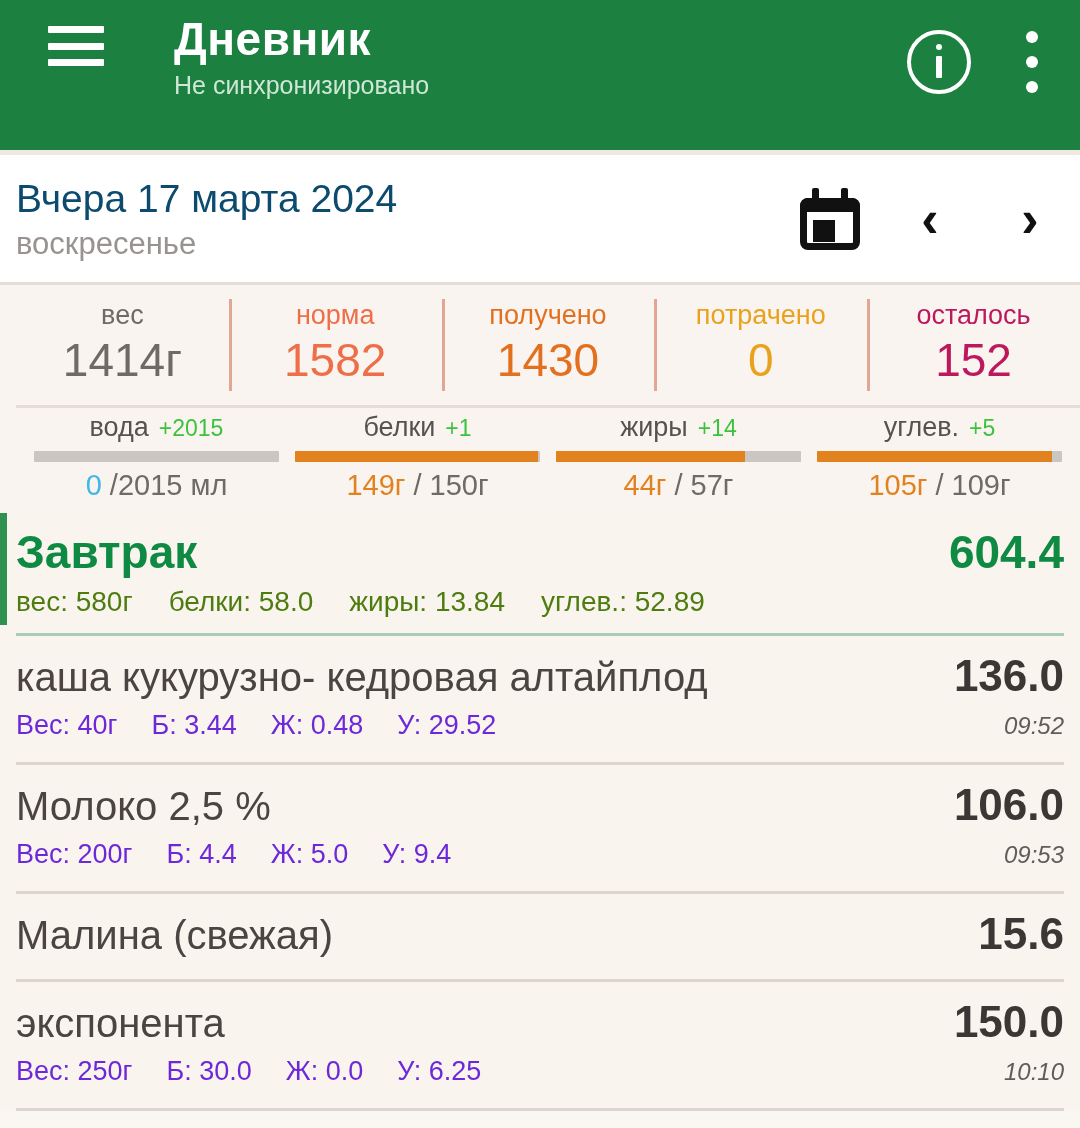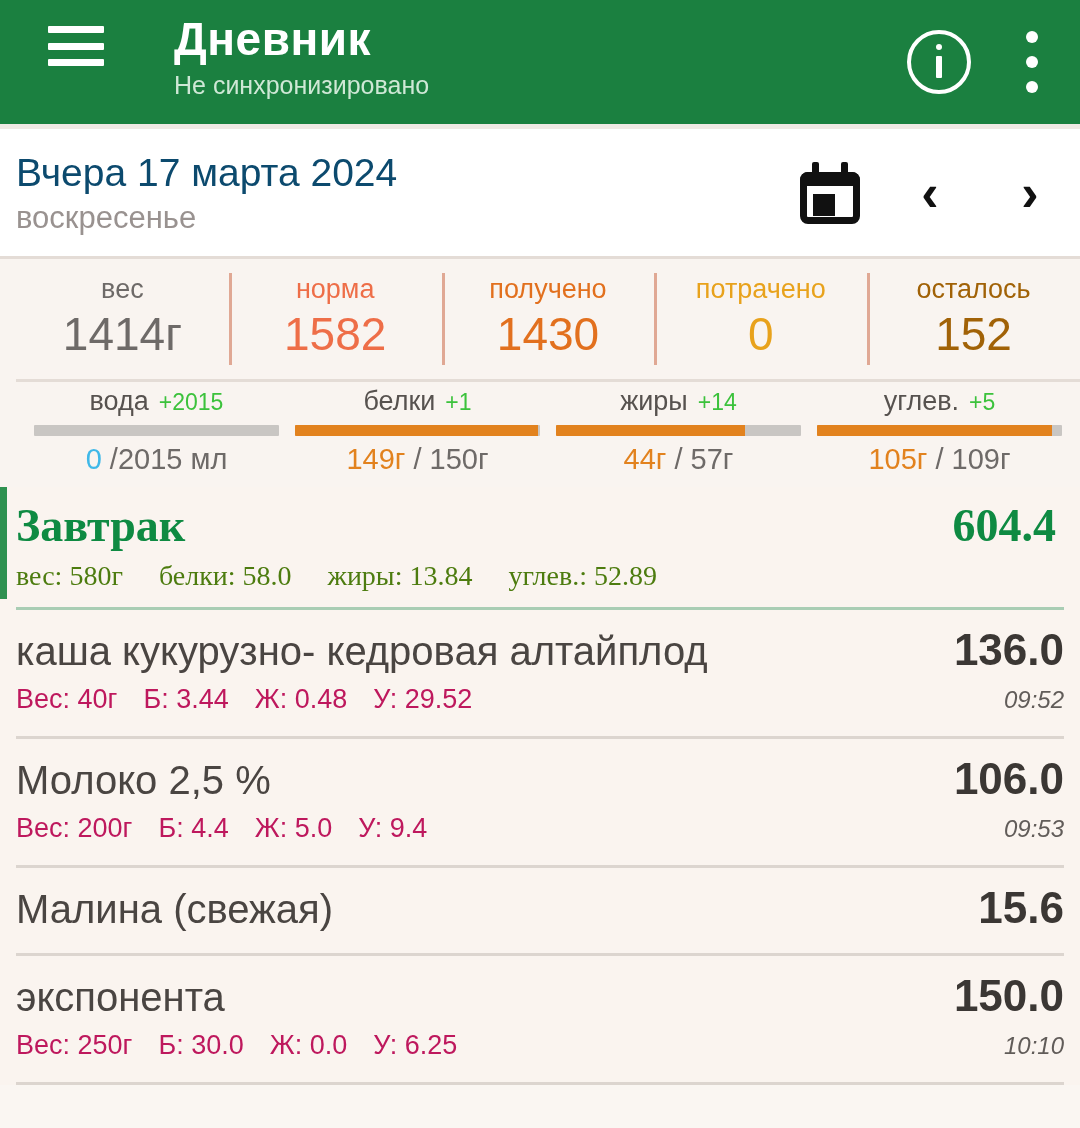--- a/index.html
+++ b/index.html
@@ -6,21 +6,21 @@
   html, body {
     width:1080px; height:1128px;
     background:#FAF6F2;
     font-family:"Liberation Sans", sans-serif;
     overflow:hidden;
   }
 
   
   .appbar{
     position:relative;
-    height:124px;
+    height:150px;
     background:#1B8040;
     display:flex; align-items:flex-start;
   }
   .hamburger{
     width:56px; height:40px;
     margin:26px 0 0 48px;
     display:flex; flex-direction:column; justify-content:space-between;
     cursor:pointer;
   }
   .hamburger span{ display:block; height:7px; background:#fff; border-radius:1px; }
@@ -98,21 +98,21 @@
   .sum-cell + .sum-cell::before{
     content:""; position:absolute; left:0; top:6px; bottom:2px; width:3px;
     background:#E0A894;
   }
   .sum-label{ font-size:27px; line-height:34px; }
   .sum-value{ font-size:46px; line-height:56px; }
   .c-gray{ color:#6E6A68; }
   .c-salmon{ color:#EE6E48; }
   .c-orange-d{ color:#E2701E; }
   .c-amber{ color:#E8A21C; }
-  .c-red{ color:#a16207; }
+  .c-red{ color:#be185d; }
 
   
   .macros{
     display:flex; padding:0 10px 8px 10px;
     border-top:3px solid #E4DCD6; margin-top:12px;
   }
   .macro{ flex:1; padding:0 8px; }
   .macro-head{
     display:flex; align-items:baseline; justify-content:center; gap:10px;
     line-height:38px;
@@ -126,43 +126,42 @@
   .macro-vals{ text-align:center; font-size:29px; line-height:40px; color:#6E6A68; }
   .macro-cur{ color:#E2821E; }
   .macro-cur.water{ color:#3FB8E8; }
 
   
   .meal-wrap{ position:relative; background:#FAF4EF; }
   .meal-accent{
     position:absolute; left:0; top:0; width:7px; height:112px; background:#2E9150;
   }
   .meal-header{
-    padding:10px 24px 6px 16px;
-    font-family:Liberation Serif, serif;
+    padding:10px 16px 6px 16px;
   }
   .meal-top{
     display:flex; align-items:baseline; justify-content:space-between;
   }
   .meal-name{ font-size:46px; color:#0E8A42; font-weight:bold; line-height:58px; }
   .meal-kcal{ font-size:46px; color:#0E8A42; font-weight:bold; line-height:58px; }
   .meal-macros{
     display:flex; gap:36px; font-size:28px; color:#4d7c0f; line-height:38px; padding-top:2px;
   }
   .meal-rule{ height:3px; background:#A9CDB4; margin:6px 16px 0 16px; }
 
   
   .food{
     padding:14px 16px 10px 16px;
     background:#FAF4EF;
   }
   .food-top{ display:flex; align-items:baseline; justify-content:space-between; }
   .food-name{ font-size:40px; color:#4A4542; line-height:52px; }
   .food-kcal{ font-size:44px; color:#3B3734; font-weight:bold; line-height:52px; }
   .food-bot{ display:flex; align-items:baseline; justify-content:space-between; padding-top:4px; }
-  .food-facts{ display:flex; gap:26px; font-size:27px; color:#be185d; line-height:36px; }
+  .food-facts{ display:flex; gap:34px; font-size:27px; color:#6d28d9; line-height:36px; }
   .food-time{ font-size:24px; color:#615C59; line-height:36px;font-style:italic; }
   .food-rule{ height:3px; background:#DCD5CF; margin:8px 16px 0 16px; }
 </style>
 </head>
 <body>
 
 <div class="appbar">
   <div class="hamburger">
     <span></span>
     <span></span>

